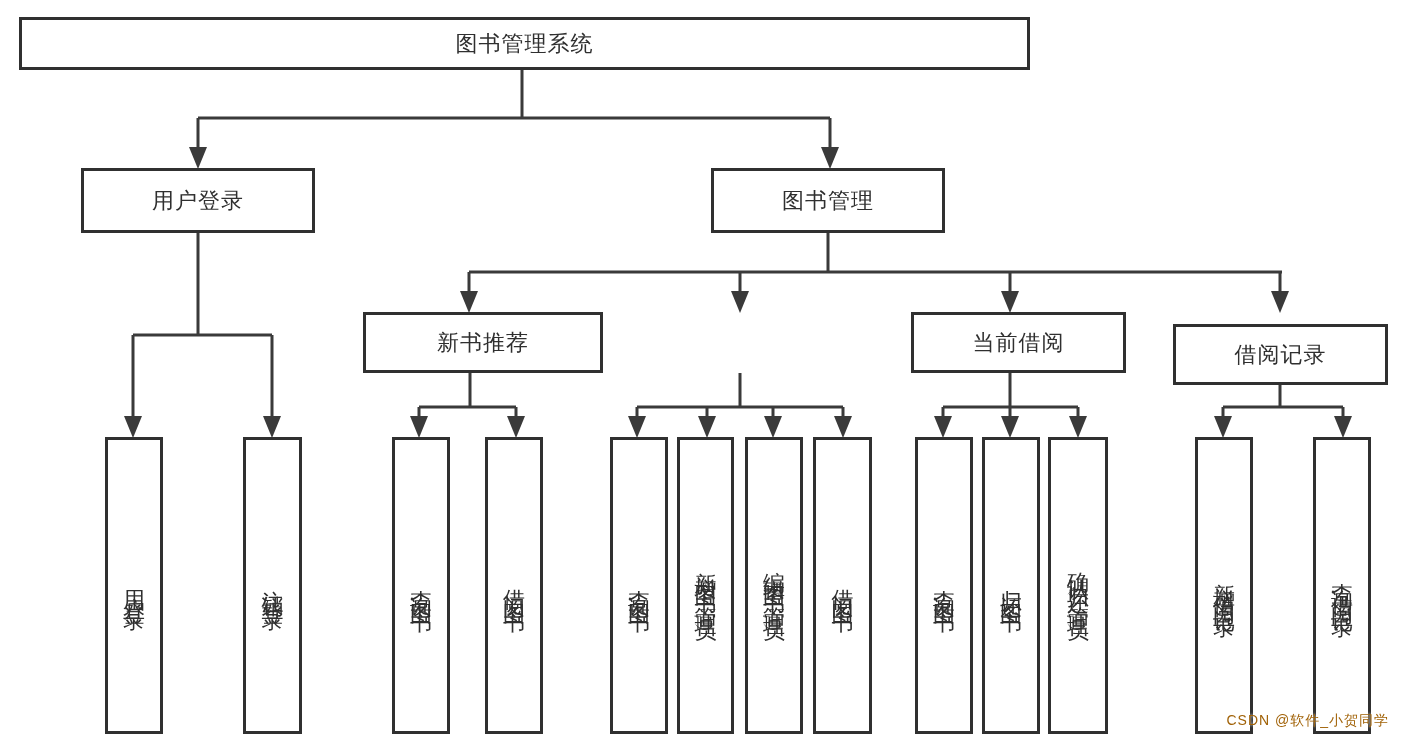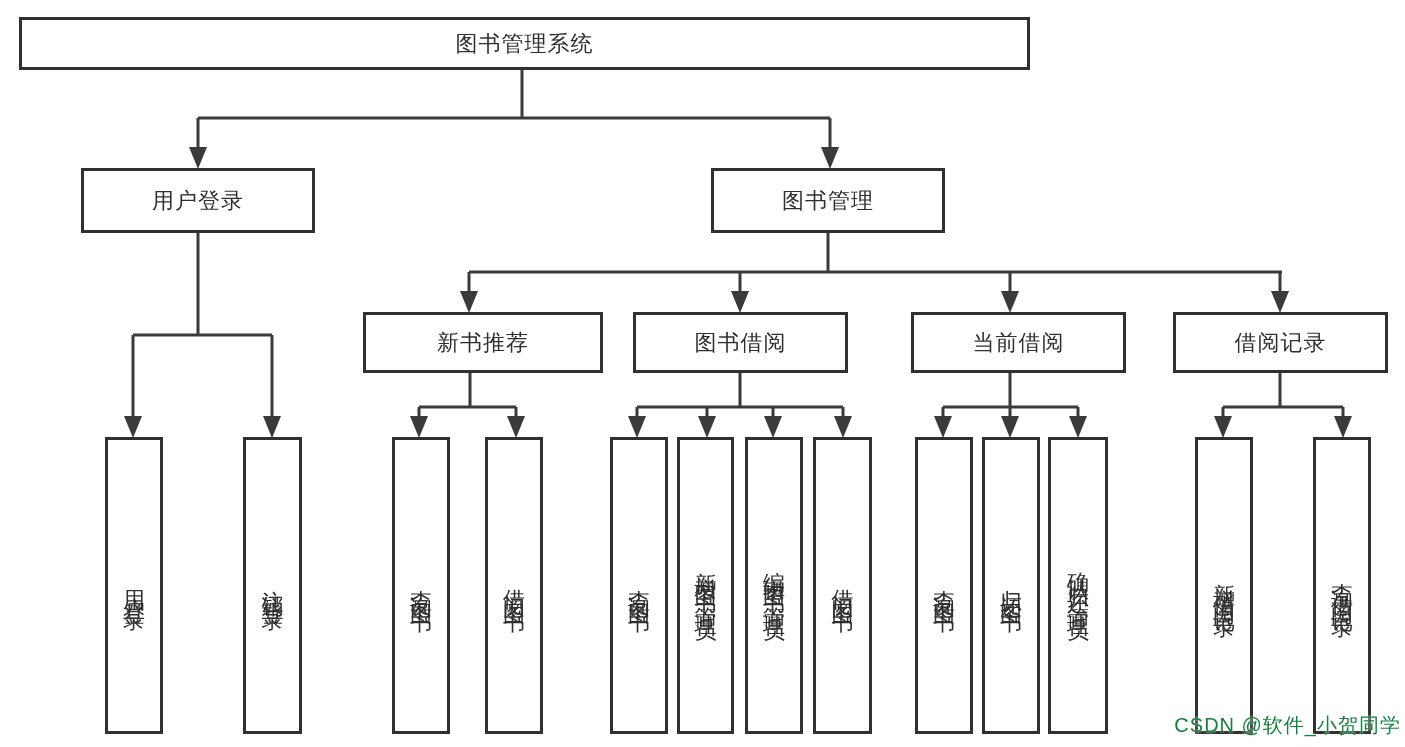--- a/index.html
+++ b/index.html
@@ -44,43 +44,43 @@
   }
   
   .n-root  { left: 19px;  top: 17px;  width: 1011px; height: 53px; }
   
   .n-l2a   { left: 81px;  top: 168px; width: 234px;  height: 65px; }
   .n-l2b   { left: 711px; top: 168px; width: 234px;  height: 65px; justify-content: center; }
   
   .n-l3a   { left: 363px;  top: 312px; width: 240px; height: 61px; }
   .n-l3b   { left: 633px;  top: 312px; width: 215px; height: 61px; }
   .n-l3c   { left: 903px;  top: 312px; width: 215px; height: 61px; margin-left: 8px; }
-  .n-l3d   { left: 1173px; top: 312px; width: 215px; height: 61px; }
+  .n-l3d   { left: 1173px; top: 324px; width: 215px; height: 61px; }
   
   .leaf    { top: 437px; height: 297px; }
   .n-u1 { left: 105px;  width: 58px; }
   .n-u2 { left: 243px;  width: 59px; }
   .n-n1 { left: 392px;  width: 58px; }
   .n-n2 { left: 485px;  width: 58px; }
   .n-b1 { left: 610px;  width: 58px; }
   .n-b2 { left: 677px;  width: 57px; }
   .n-b3 { left: 745px;  width: 58px; }
   .n-b4 { left: 813px;  width: 59px; }
   .n-c1 { left: 915px;  width: 58px; }
   .n-c2 { left: 982px;  width: 58px; }
   .n-c3 { left: 1048px; width: 60px; }
   .n-r1 { left: 1195px; width: 58px; }
   .n-r2 { left: 1313px; width: 58px; }
 
   .watermark {
     position: absolute;
-    right: 4px;
+    right: 16px;
     top: 712px;
-    font-size: 20px;
-    color: #15803d;
+    font-size: 14px;
+    color: #a16207;
     letter-spacing: 1px;
     text-shadow: 0 0 3px #ffffff;
     white-space: nowrap;
   }
 </style>
 </head>
 <body>
 
 <div class="canvas">
 
@@ -126,23 +126,20 @@
   <div class="node n-l2a">
     <span>用户登录</span>
   </div>
   <div class="node n-l2b">
     <span>图书管理</span>
   </div>
 
   <div class="node n-l3a">
     <span>新书推荐</span>
   </div>
-  <div class="node n-l3b">
-    <span>图书借阅</span>
-  </div>
   <div class="node n-l3c">
     <span>当前借阅</span>
   </div>
   <div class="node n-l3d">
     <span>借阅记录</span>
   </div>
 
   <div class="node leaf n-u1">
     <span class="vtext">用户登录</span>
   </div>

